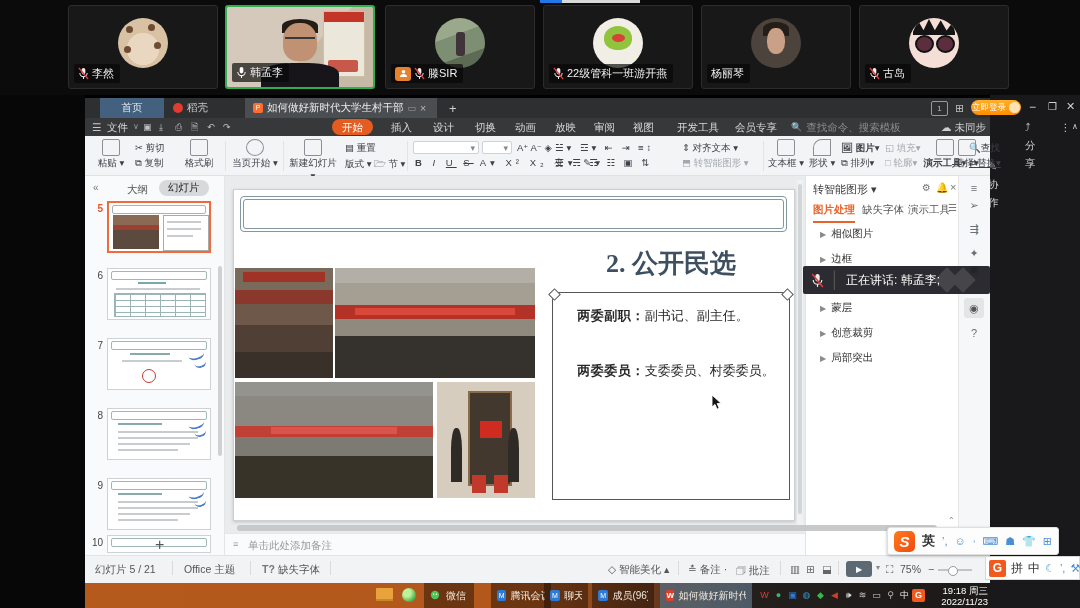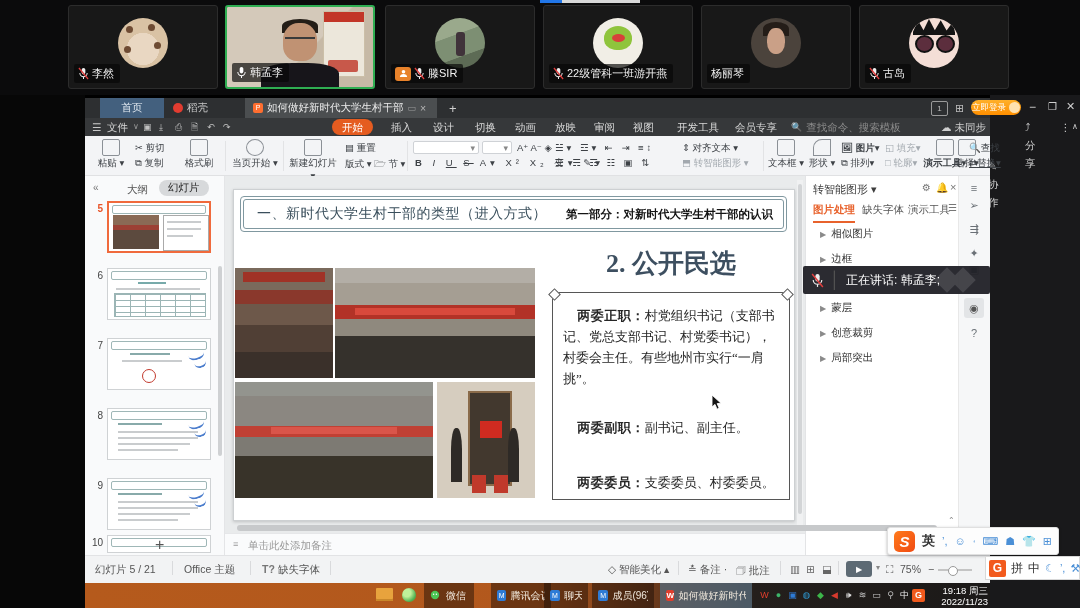--- a/index.html
+++ b/index.html
@@ -353,22 +353,20 @@
       </div>
     <span class="abs" style="left:70px;top:360px;font-size:16px;color:#555;">+</span>
     <div class="abs" style="left:133px;top:90px;width:4px;height:190px;background:#cfd1d3;border-radius:2px;"></div>
   </div>
 
   <div id="canvas" class="abs"></div>
   <div id="slide" class="abs"></div>
 
   <div id="slide-head" class="abs">
     <div class="inner">
-      <span style="padding-left:13px;font-size:14px;color:#3a4f5c;letter-spacing:.5px;font-family:'Liberation Serif',serif;">一、新时代大学生村干部的类型（进入方式）</span>
-      <span style="margin-left:auto;padding-right:10px;font-size:11.5px;font-weight:bold;color:#141414;font-family:'Liberation Serif',serif;">第一部分：对新时代大学生村干部的认识</span>
     </div>
   </div>
 
   <div class="photo photoA abs" style="left:235px;top:268px;width:98px;height:110px;">
       <i></i>
     </div>
   <div class="photo photoB abs" style="left:335px;top:268px;width:200px;height:110px;">
       <i></i>
     </div>
   <div class="photo photoC abs" style="left:235px;top:382px;width:198px;height:116px;">
@@ -379,21 +377,20 @@
       <span class="fig" style="left:14%;"></span>
       <span class="fig" style="left:72%;"></span>
     <span class="box"></span>
       <span class="stool" style="left:36%;"></span>
       <span class="stool" style="left:58%;"></span>
   </div>
 
   <div class="abs" style="left:552px;top:246px;width:238px;text-align:center;font-family:'Liberation Serif',serif;font-weight:bold;font-size:26px;color:#3d4f60;">2. 公开民选</div>
 
   <div id="textbox" class="abs">
-      <p style="margin-bottom: 28px;"><b>两委正职：</b><span>村党组织书记（支部书记、党总支部书记、村党委书记），村委会主任。有些地州市实行“一肩挑”。</span></p>
       <p style="margin-bottom: 34px;"><b>两委副职：</b><span>副书记、副主任。</span></p>
       <p><b>两委委员：</b><span>支委委员、村委委员。</span></p>
     </div>
 
   <svg class="abs" style="left:710px;top:394px;z-index:40;" width="13" height="17">
     <path d="M2 1 L2 13 L5 10.4 L7 15.2 L9.2 14.2 L7.2 9.6 L11 9.2 Z" fill="#151515" stroke="#fff" stroke-width="0.9"></path>
   </svg>
 
   <div class="abs" style="left:797px;top:180px;width:6px;height:350px;background:#f0f1f2;">
     <div style="position:absolute;left:1px;top:4px;width:4px;height:330px;background:#d3d5d7;border-radius:2px;"></div>

